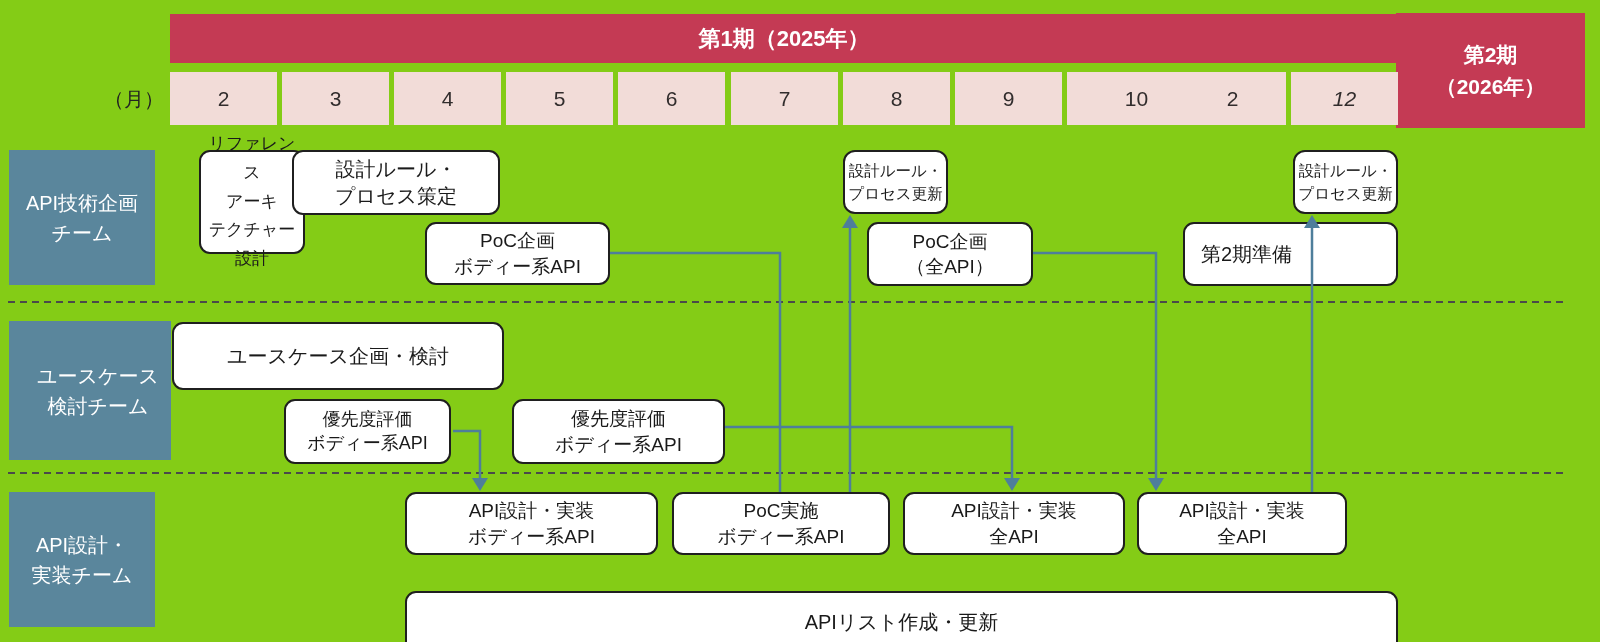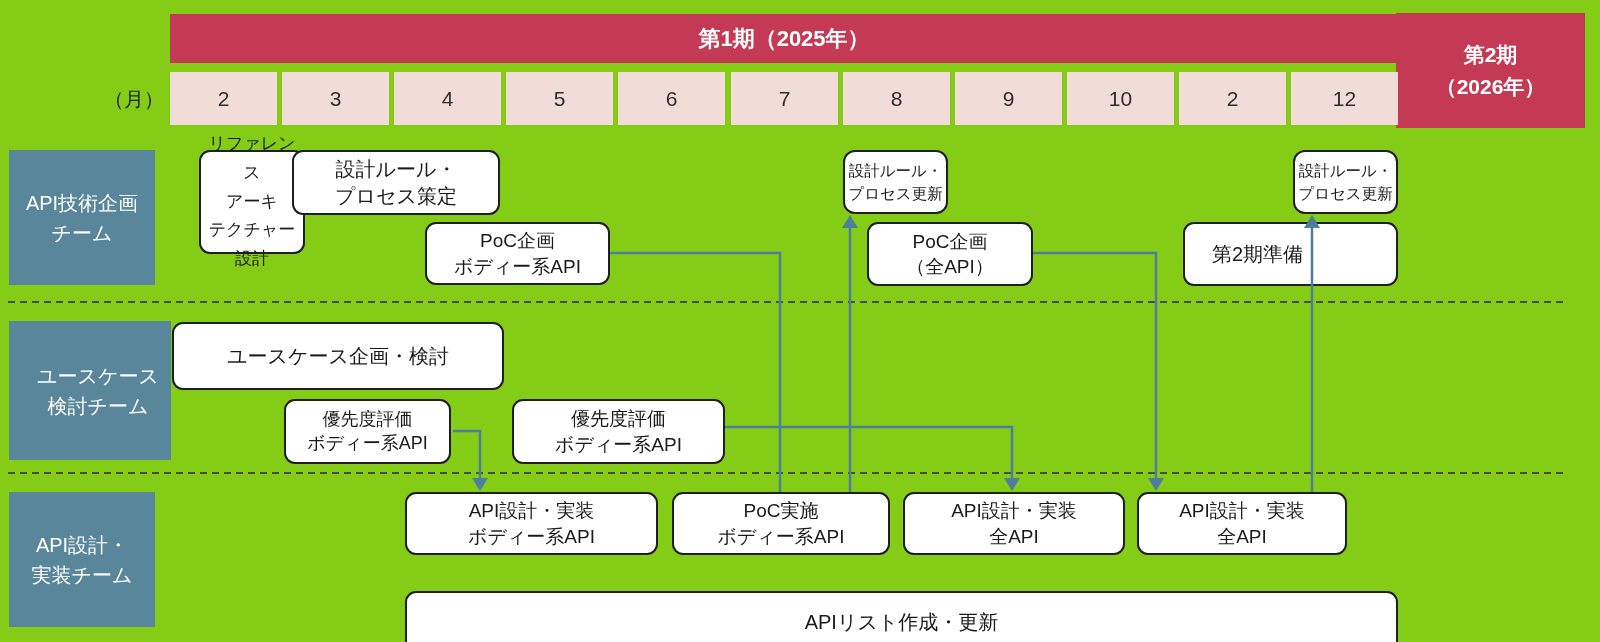--- a/index.html
+++ b/index.html
@@ -32,21 +32,21 @@
     background:repeating-linear-gradient(90deg,#4a4a4a 0 7px,transparent 7px 12px);
   }
   .task{
     position:absolute;background:#ffffff;border:2.5px solid #1f1f1f;border-radius:11px;
     display:flex;align-items:center;justify-content:center;text-align:center;
     white-space:pre-line;color:#1a1a1a;font-size:19px;line-height:1.32;
     z-index:2;box-sizing:border-box;
   }
   .task.small{font-size:15.5px;border-radius:12px;line-height:1.5;}
   .task.tall{line-height:1.7;font-size:17px;}
-  .task.left-text{justify-content:flex-start;padding-left:27px;text-align:left;}
+  .task.left-text{justify-content:flex-start;padding-left:16px;text-align:left;}
   .connector-overlay{
     position:absolute;left:0;top:0;width:1600px;height:642px;
     z-index:3;pointer-events:none;
   }
   .connector-overlay path{stroke:#4e7e9b;stroke-width:2.5;fill:none;}
   .connector-overlay polygon{fill:#4e7e9b;stroke:none;}
 </style>
 </head>
 <body>
 
@@ -58,23 +58,23 @@
 
   <div class="month-unit">（月）</div>
   <div class="month-cell" style="left:170px;">2</div>
   <div class="month-cell" style="left:282px;">3</div>
   <div class="month-cell" style="left:394px;">4</div>
   <div class="month-cell" style="left:506px;">5</div>
   <div class="month-cell" style="left:618px;">6</div>
   <div class="month-cell" style="left:731px;">7</div>
   <div class="month-cell" style="left:843px;">8</div>
   <div class="month-cell" style="left:955px;">9</div>
-  <div class="month-cell" style="left:1067px;">10</div>
+  <div class="month-cell" style="left:1067px;padding-left:16px;">10</div>
   <div class="month-cell" style="left:1179px;">2</div>
-  <div class="month-cell" style="left:1291px;">12</div>
+  <div class="month-cell" style="left:1291px;font-style:italic;">12</div>
 
   <div class="lane-label" style="top:150px;height:135px;">API技術企画
 チーム</div>
   <div class="lane-label" style="top:321px;height:139px;padding-left:16px;">ユースケース
 検討チーム</div>
   <div class="lane-label" style="top:492px;height:135px;">API設計・
 実装チーム</div>
 
   <div class="lane-divider" style="top:301px;"></div>
   <div class="lane-divider" style="top:472px;"></div>

